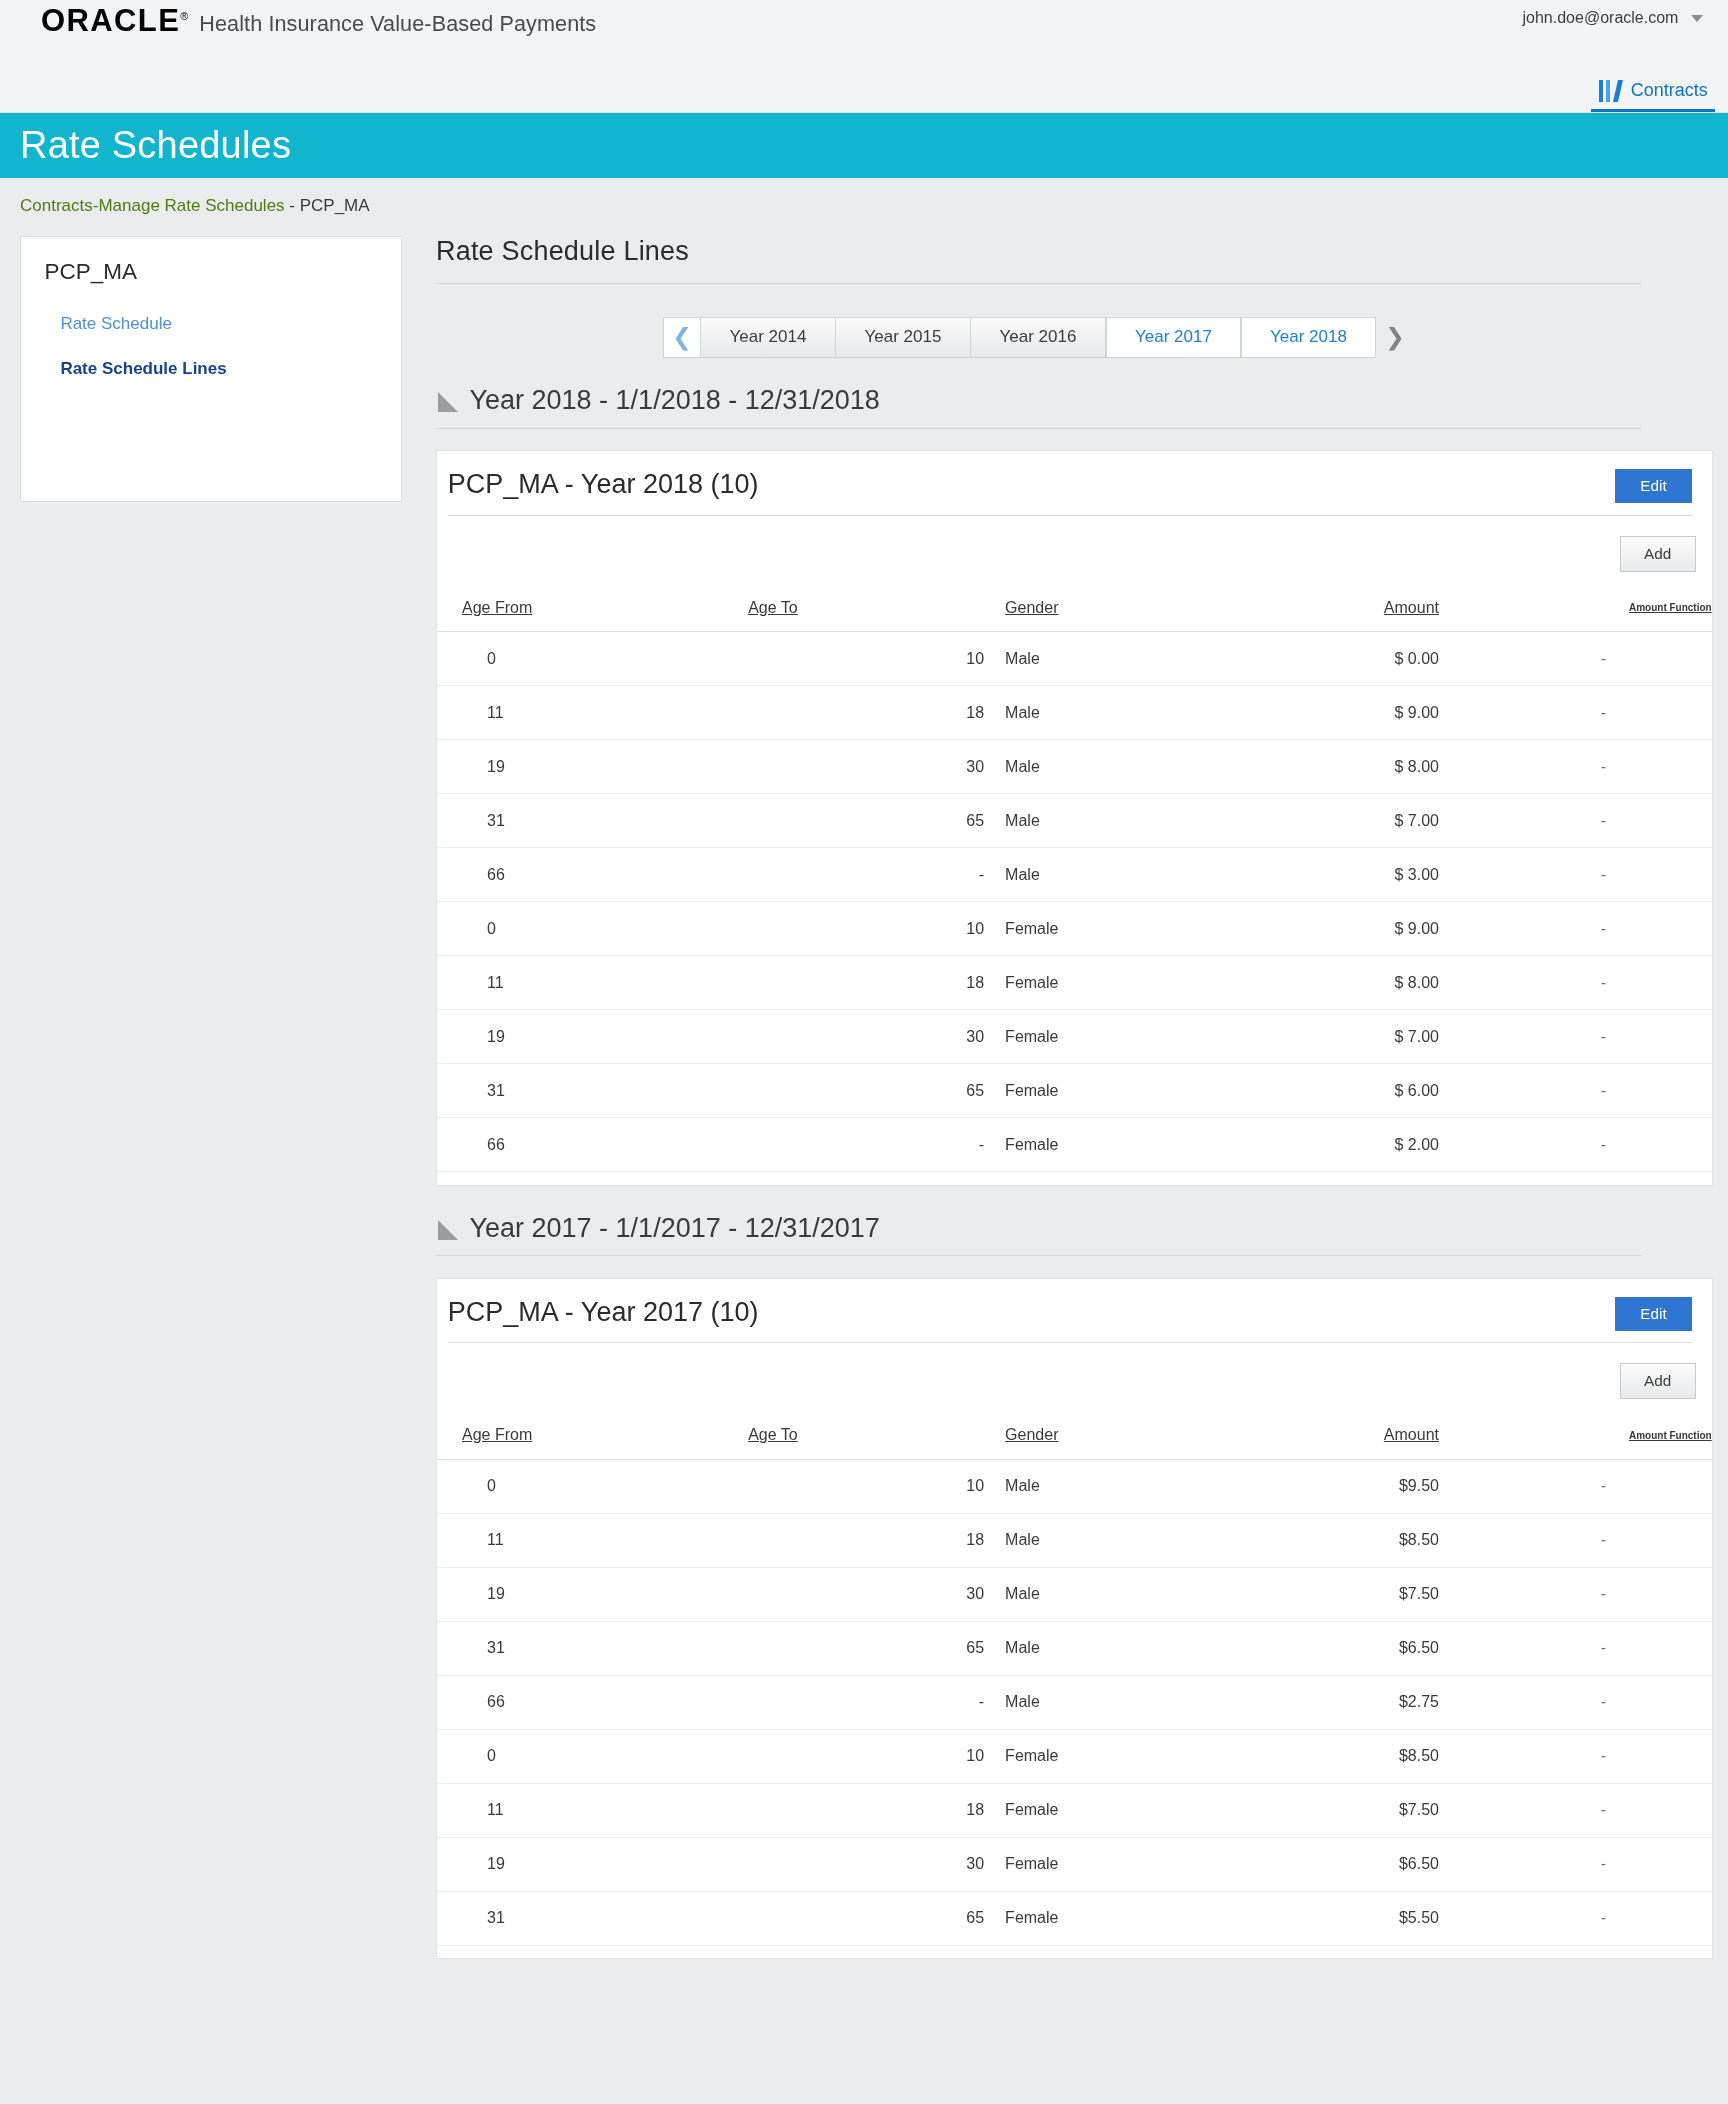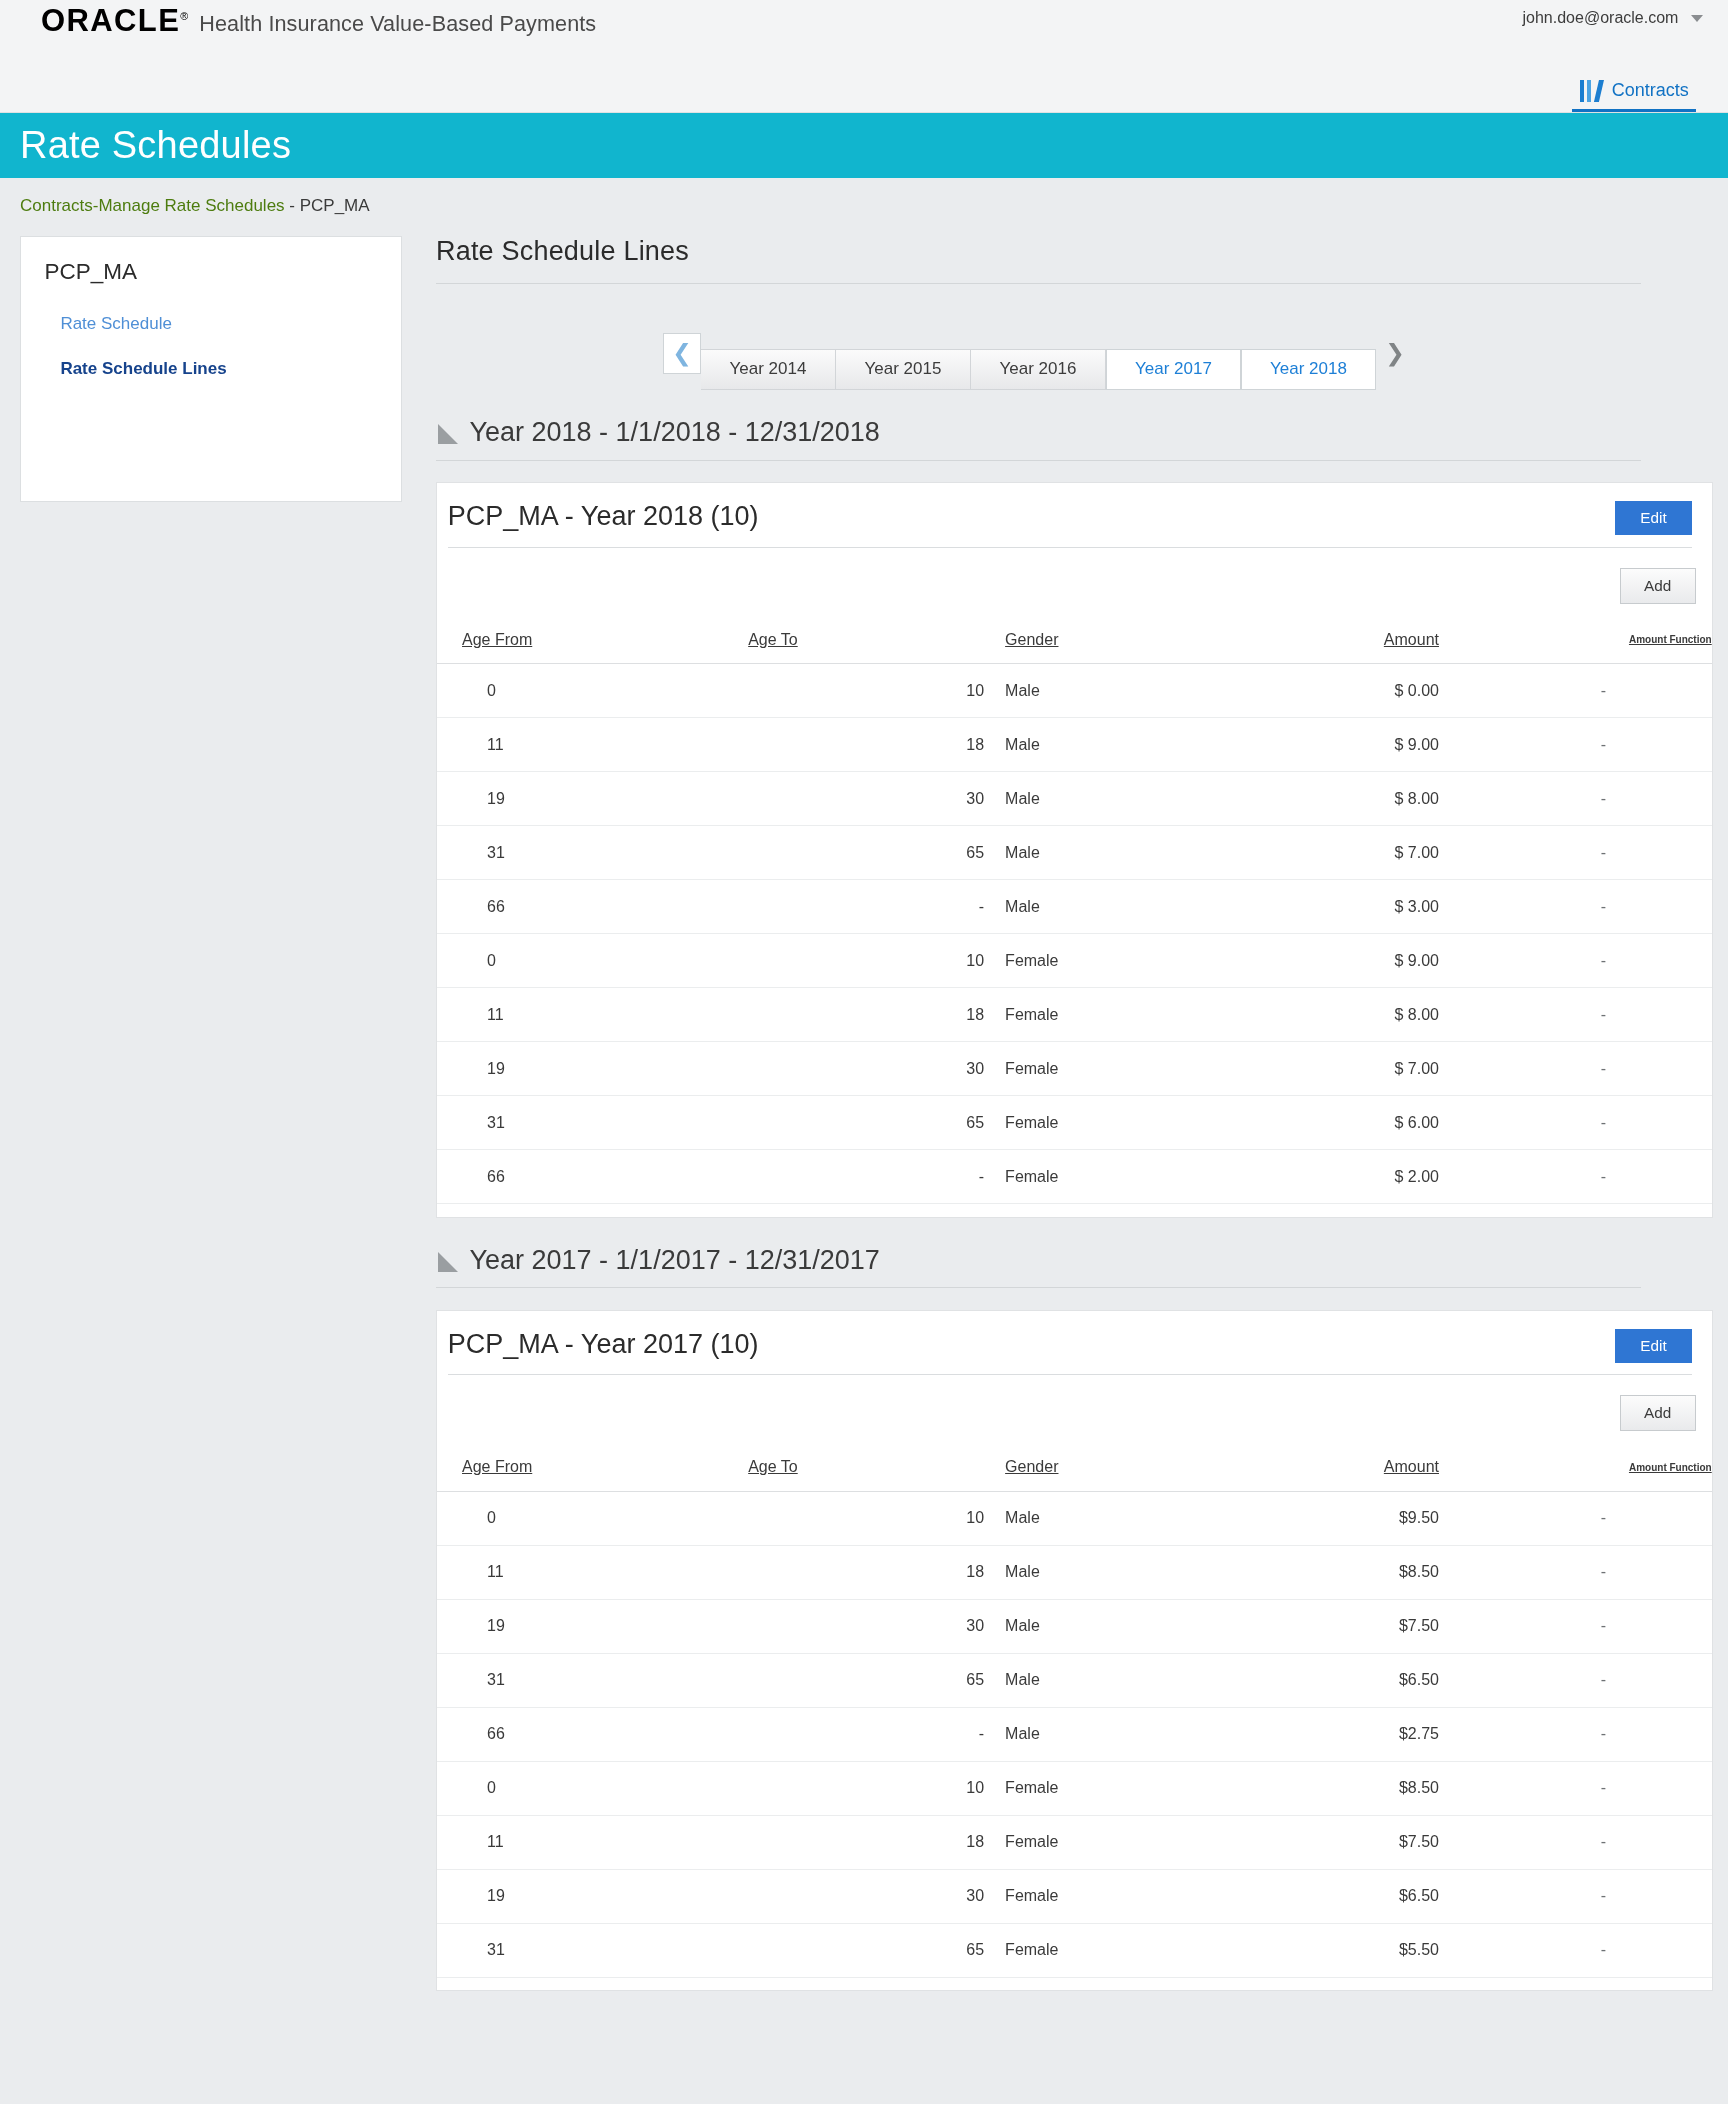--- a/index.html
+++ b/index.html
@@ -61,21 +61,21 @@
     color: #3c3c3c;
   }
   .caret-down {
     width: 0; height: 0;
     border-left: 6.3px solid transparent;
     border-right: 6.3px solid transparent;
     border-top: 7.2px solid #8a8d90;
   }
   .tabs-right {
     position: absolute;
-    right: 32px;
+    right: 13px;
     bottom: 0;
     display: flex;
   }
   .nav-tab {
     display: flex;
     align-items: center;
     gap: 8px;
     padding: 5.4px 7.2px 7.2px 7.2px;
     border-bottom: 3.6px solid #1172c4;
     color: #1172c4;
@@ -219,21 +219,20 @@
     min-width: 135px;
     display: flex;
     align-items: center;
     justify-content: center;
     font-size: 17px;
     color: #3c3c3c;
     background: linear-gradient(#fbfbfb, #e7e8ea);
     border: 0.9px solid #d2d5d8;
     border-left: none;
     cursor: default;
-    margin-top: 32px;
   }
   .year-tab.selected {
     background: #ffffff;
     color: #1d7fd6;
     border: 0.9px solid #cfd4d7;
   }
 
   
   .year-section { margin-top: 27px; }
   .section-head {

